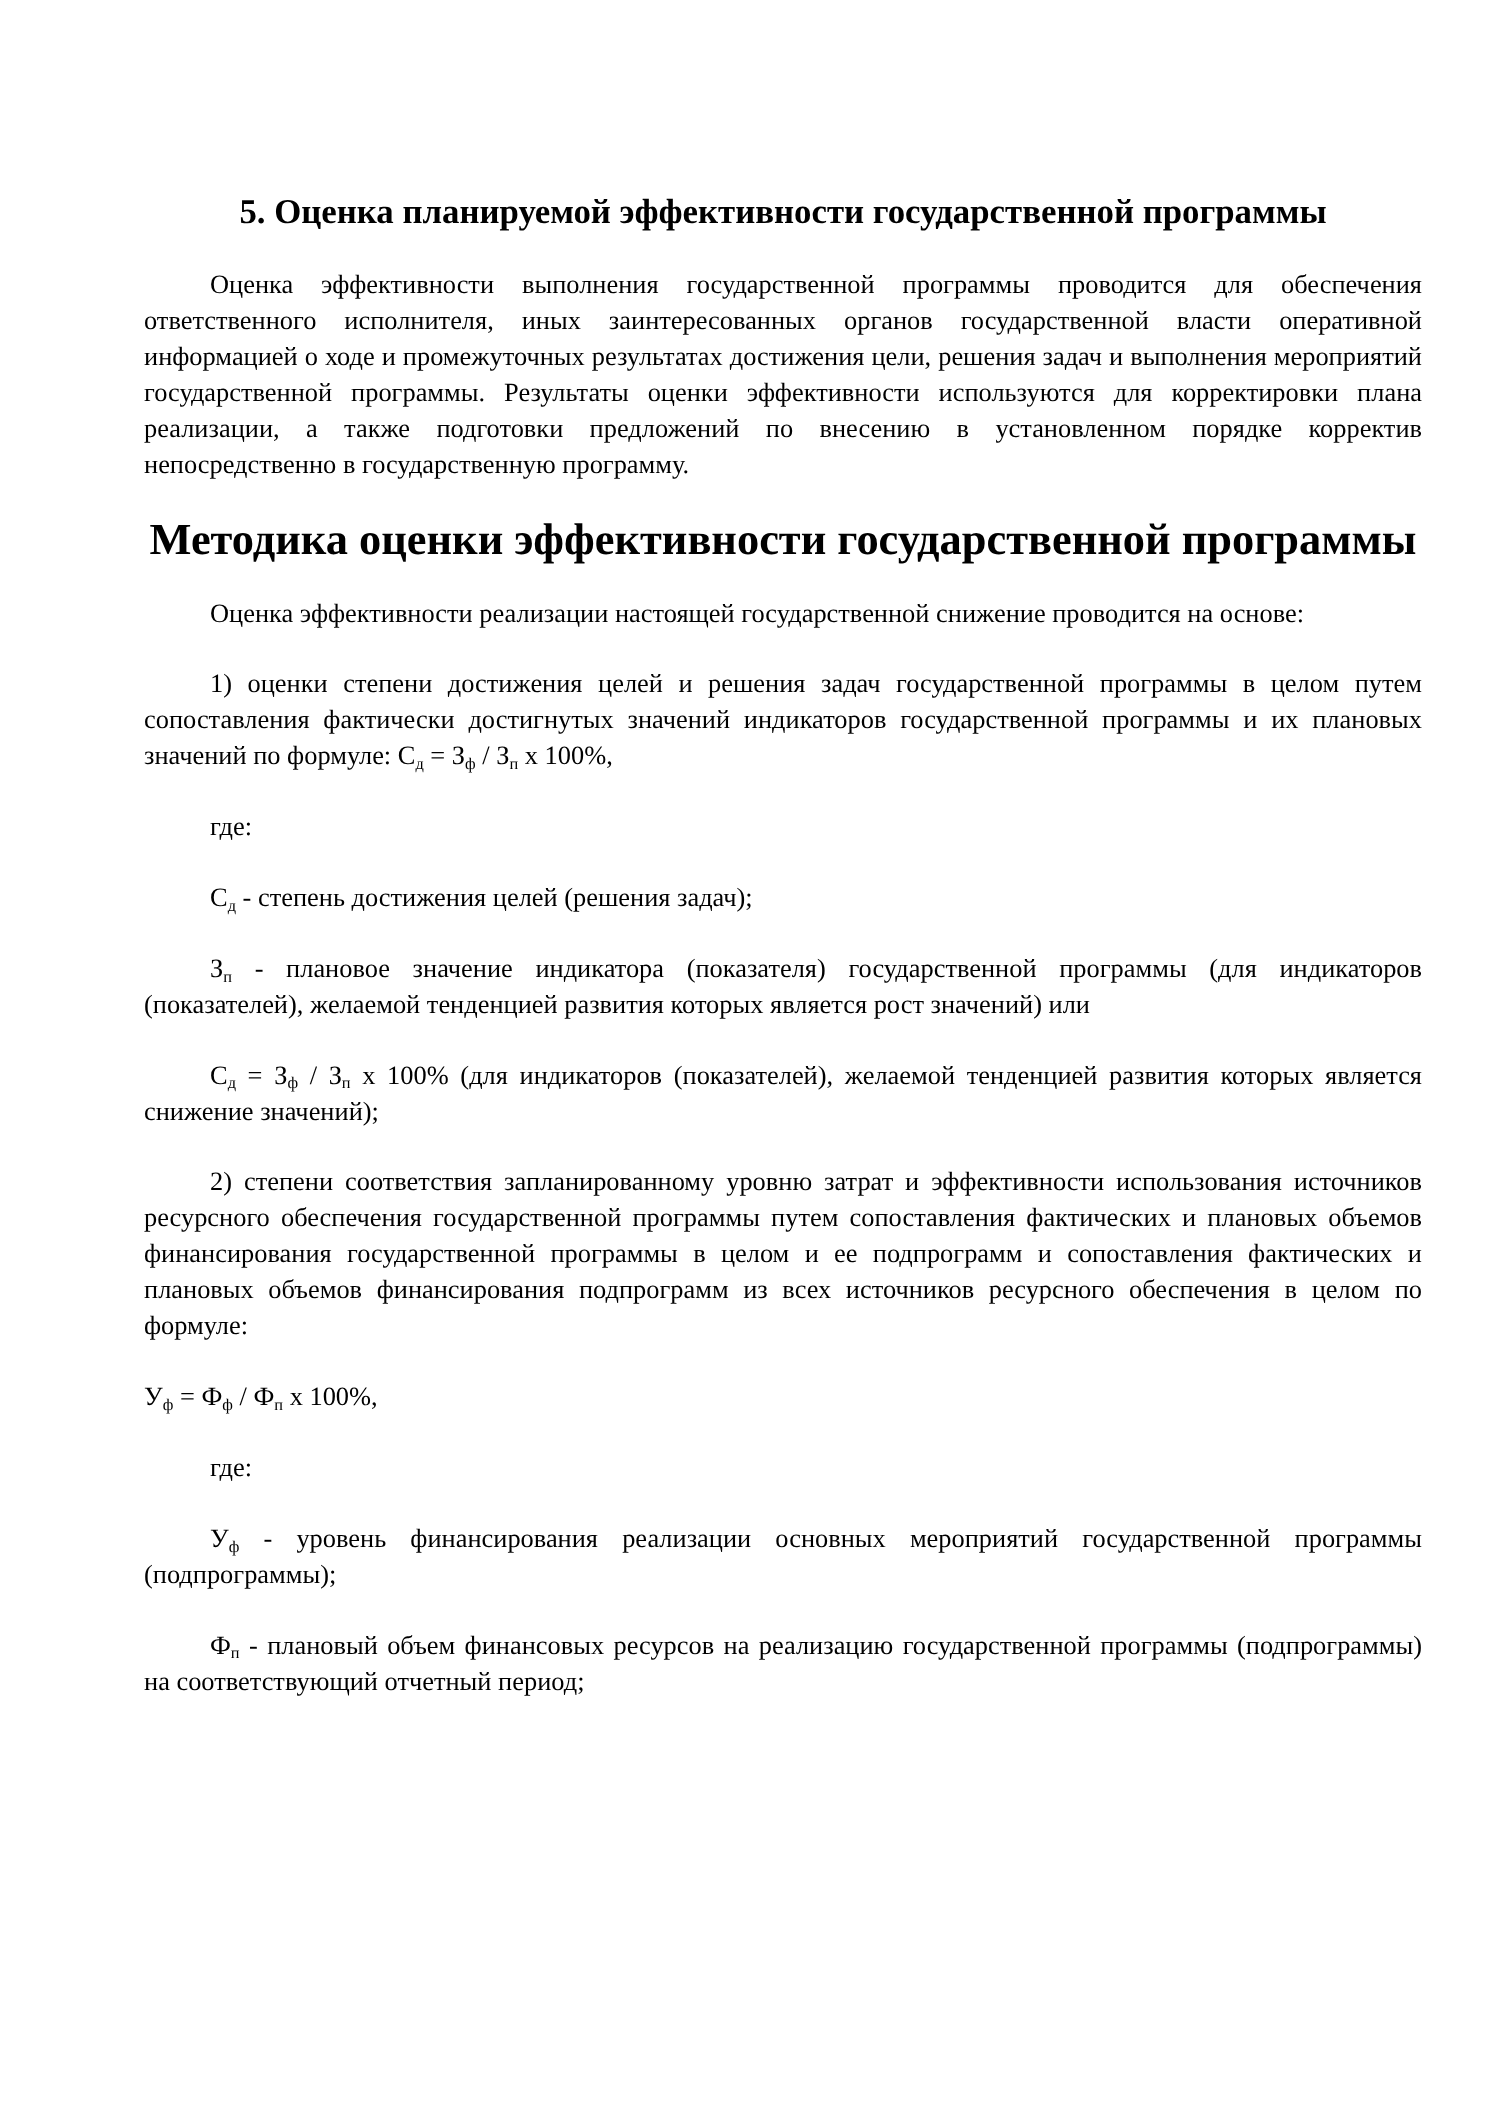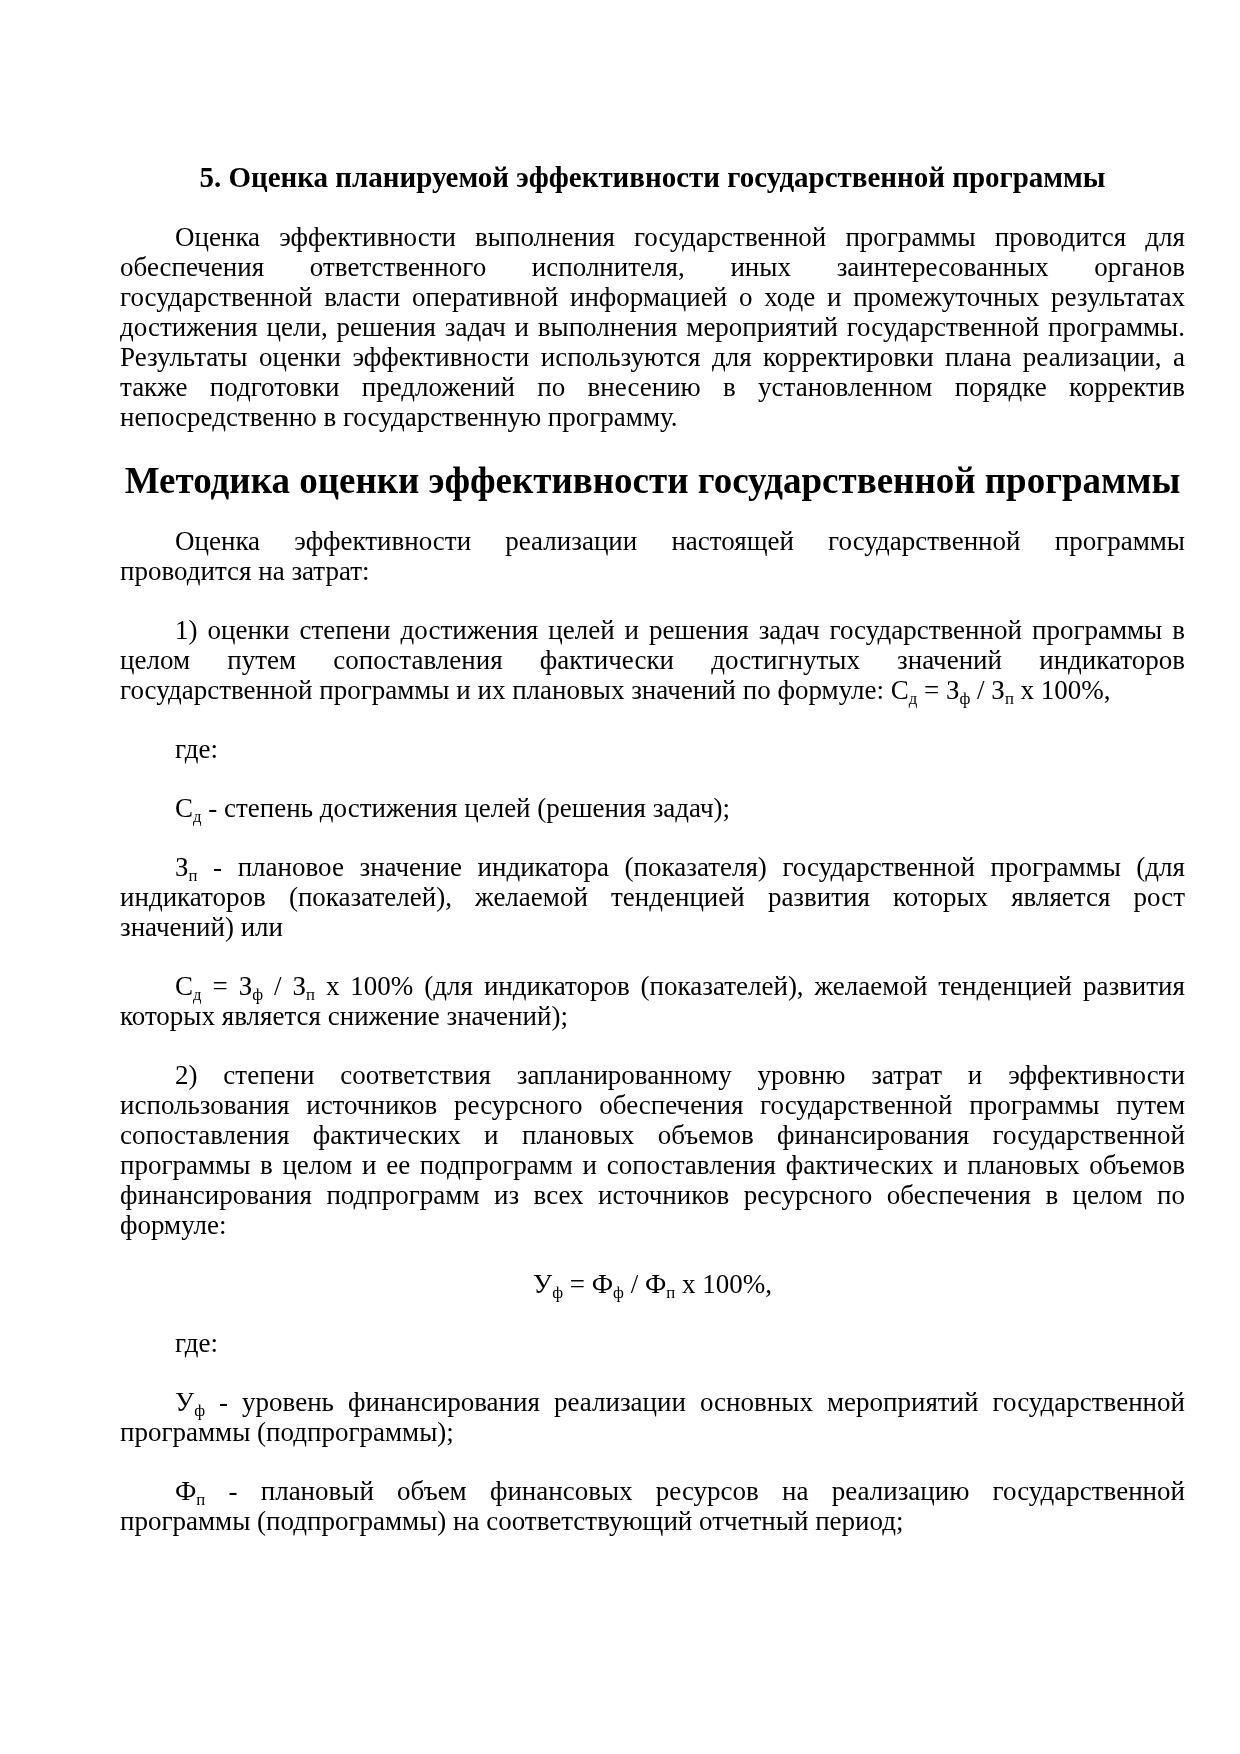--- a/index.html
+++ b/index.html
@@ -28,49 +28,49 @@
     margin: 0 0 28px 0;
   }
   .doc-body h2.heading {
     font-size: 37px;
     font-weight: bold;
     line-height: 34px;
     text-align: center;
     margin: 32px 0 28px 0;
   }
   .doc-body p {
-    font-size: 27px;
+    font-size: 22px;
     line-height: 30px;
     margin: 0 0 29px 0;
   }
   .doc-body p.paragraph {
     text-align: justify;
     text-indent: 55px;
   }
   .doc-body p.formula-center {
-    text-align: center;
+    text-align: left;
     text-indent: 0;
   }
   sub {
     font-size: 0.62em;
     line-height: 0;
     vertical-align: baseline;
     position: relative;
     top: 0.28em;
   }
 </style>
 </head>
 <body>
 
 <div class="page">
   <h1 class="doc-title">5. Оценка планируемой эффективности государственной программы</h1>
   <div class="doc-body">
       <p class="paragraph">Оценка эффективности выполнения государственной программы проводится для обеспечения ответственного исполнителя, иных заинтересованных органов государственной власти оперативной информацией о ходе и промежуточных результатах достижения цели, решения задач и выполнения мероприятий государственной программы. Результаты оценки эффективности используются для корректировки плана реализации, а также подготовки предложений по внесению в установленном порядке корректив непосредственно в государственную программу.</p>
       <h2 class="heading">Методика оценки эффективности государственной программы</h2>
-      <p class="paragraph">Оценка эффективности реализации настоящей государственной программы проводится на затрат:</p>
+      <p class="paragraph">Оценка эффективности реализации настоящей государственной снижение проводится на основе:</p>
       <p class="paragraph">1) оценки степени достижения целей и решения задач государственной программы в целом путем сопоставления фактически достигнутых значений индикаторов государственной программы и их плановых значений по формуле: С<sub>д</sub> = З<sub>ф</sub> / З<sub>п</sub> х 100%,</p>
       <p class="paragraph">где:</p>
       <p class="paragraph">С<sub>д</sub> - степень достижения целей (решения задач);</p>
       <p class="paragraph">З<sub>п</sub> - плановое значение индикатора (показателя) государственной программы (для индикаторов (показателей), желаемой тенденцией развития которых является рост значений) или</p>
       <p class="paragraph">С<sub>д</sub> = З<sub>ф</sub> / З<sub>п</sub> х 100% (для индикаторов (показателей), желаемой тенденцией развития которых является снижение значений);</p>
       <p class="paragraph">2) степени соответствия запланированному уровню затрат и эффективности использования источников ресурсного обеспечения государственной программы путем сопоставления фактических и плановых объемов финансирования государственной программы в целом и ее подпрограмм и сопоставления фактических и плановых объемов финансирования подпрограмм из всех источников ресурсного обеспечения в целом по формуле:</p>
       <p class="formula-center">У<sub>ф</sub> = Ф<sub>ф</sub> / Ф<sub>п</sub> х 100%,</p>
       <p class="paragraph">где:</p>
       <p class="paragraph">У<sub>ф</sub> - уровень финансирования реализации основных мероприятий государственной программы (подпрограммы);</p>
       <p class="paragraph">Ф<sub>п</sub> - плановый объем финансовых ресурсов на реализацию государственной программы (подпрограммы) на соответствующий отчетный период;</p>

